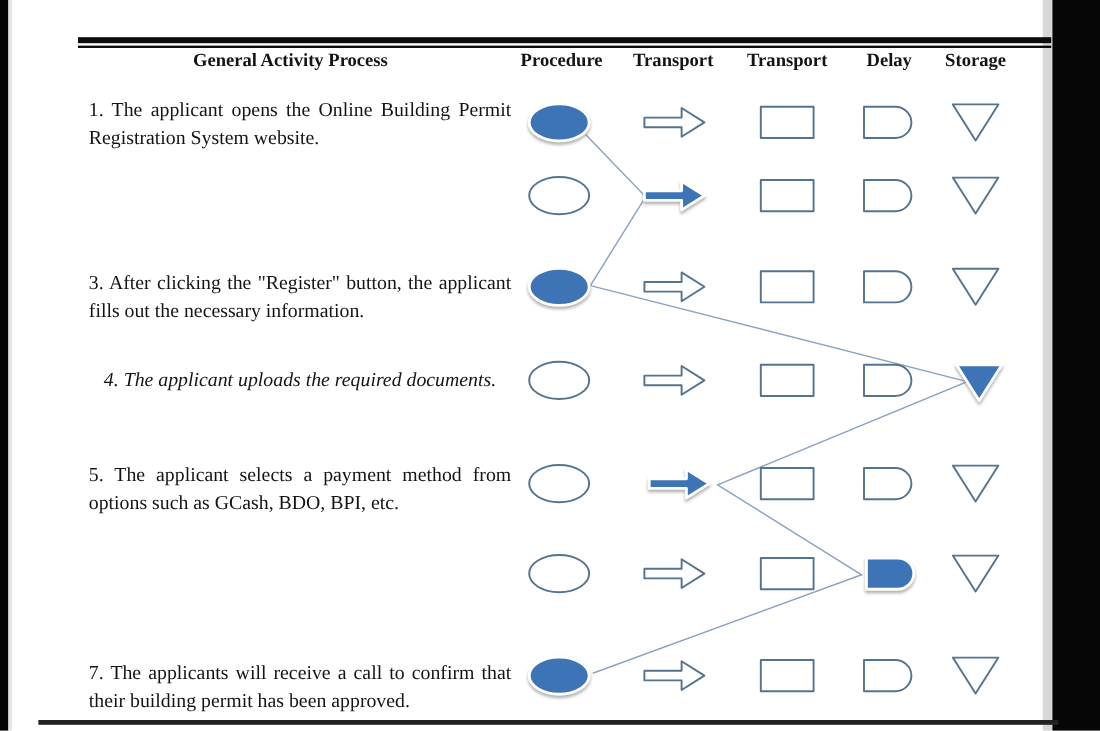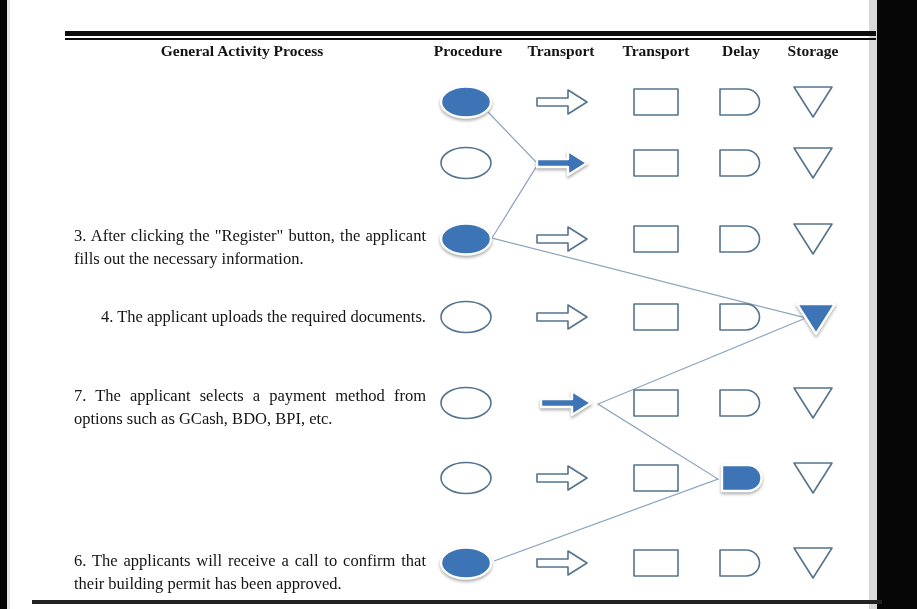--- a/index.html
+++ b/index.html
@@ -28,21 +28,21 @@
 
   .colhead {
     position:absolute; top:42px; transform:translateX(-50%);
     font-size:15.5px; font-weight:bold; white-space:nowrap;
   }
 
   .activity {
     position:absolute; left:74px; width:352px;
     font-size:16.5px; line-height:23px; text-align:justify;
   }
-  .activity.single { text-align:right; }
+  .activity.single { text-align:center;font-style:italic; }
 
   .sym { position:absolute; }
   .sym svg { display:block; width:100%; height:100%; overflow:visible; }
   .sym .shape {
     fill:#ffffff;
     stroke:var(--c-outline,#54738f);
     stroke-width:1.6;
     stroke-linejoin:round;
   }
   .sym[data-filled="true"] .shape {
@@ -80,20 +80,21 @@
     <div class="rule-thin"></div>
     <div class="rule-bottom"></div>
 
     <div class="colhead" style="left:242px">General Activity Process</div>
     <div class="colhead" style="left:468px">Procedure</div>
     <div class="colhead" style="left:561px">Transport</div>
     <div class="colhead" style="left:656px">Transport</div>
     <div class="colhead" style="left:741px">Delay</div>
     <div class="colhead" style="left:813px">Storage</div>
 
+    <div class="activity" style="top:80px">1. The applicant opens the Online Building Permit Registration System website.</div>
     <div class="sym" style="left:438px; top:84px;  width:56px; height:36px" data-filled="true">
         <svg viewBox="0 0 56 36">
           <ellipse class="shape" cx="28" cy="18" rx="25" ry="15.5"></ellipse>
         </svg>
       </div>
     <div class="sym" style="left:534px; top:86px;  width:56px; height:32px" data-filled="false">
         <svg viewBox="0 0 56 32">
           <path class="shape" d="M3 12 H34 V4 L53 16 L34 28 V20 H3 Z"></path>
         </svg>
       </div>
@@ -186,21 +187,21 @@
         <svg viewBox="0 0 48 30">
           <path class="shape" d="M3 2 H29 a13.5 13 0 0 1 0 26 H3 Z"></path>
         </svg>
       </div>
     <div class="sym" style="left:794px; top:301px; width:44px; height:36px" data-filled="true">
         <svg viewBox="0 0 44 36">
           <path class="shape" d="M3 3 H41 L22 33 Z"></path>
         </svg>
       </div>
 
-    <div class="activity" style="top:384px">7. The applicant selects a payment method from options such as GCash, BDO, BPI, etc.</div>
+    <div class="activity" style="top:384px">5. The applicant selects a payment method from options such as GCash, BDO, BPI, etc.</div>
     <div class="sym" style="left:438px; top:385px; width:56px; height:36px" data-filled="false">
         <svg viewBox="0 0 56 36">
           <ellipse class="shape" cx="28" cy="18" rx="25" ry="15.5"></ellipse>
         </svg>
       </div>
     <div class="sym" style="left:538px; top:387px; width:56px; height:32px" data-filled="true">
         <svg viewBox="0 0 56 32">
           <path class="shape" d="M3 12 H34 V4 L53 16 L34 28 V20 H3 Z"></path>
         </svg>
       </div>
@@ -239,21 +240,21 @@
         <svg viewBox="0 0 48 30">
           <path class="shape" d="M3 2 H29 a13.5 13 0 0 1 0 26 H3 Z"></path>
         </svg>
       </div>
     <div class="sym" style="left:791px; top:460px; width:44px; height:36px" data-filled="false">
         <svg viewBox="0 0 44 36">
           <path class="shape" d="M3 3 H41 L22 33 Z"></path>
         </svg>
       </div>
 
-    <div class="activity" style="top:549px">6. The applicants will receive a call to confirm that their building permit has been approved.</div>
+    <div class="activity" style="top:549px">7. The applicants will receive a call to confirm that their building permit has been approved.</div>
     <div class="sym" style="left:438px; top:545px; width:56px; height:36px" data-filled="true">
         <svg viewBox="0 0 56 36">
           <ellipse class="shape" cx="28" cy="18" rx="25" ry="15.5"></ellipse>
         </svg>
       </div>
     <div class="sym" style="left:534px; top:547px; width:56px; height:32px" data-filled="false">
         <svg viewBox="0 0 56 32">
           <path class="shape" d="M3 12 H34 V4 L53 16 L34 28 V20 H3 Z"></path>
         </svg>
       </div>

